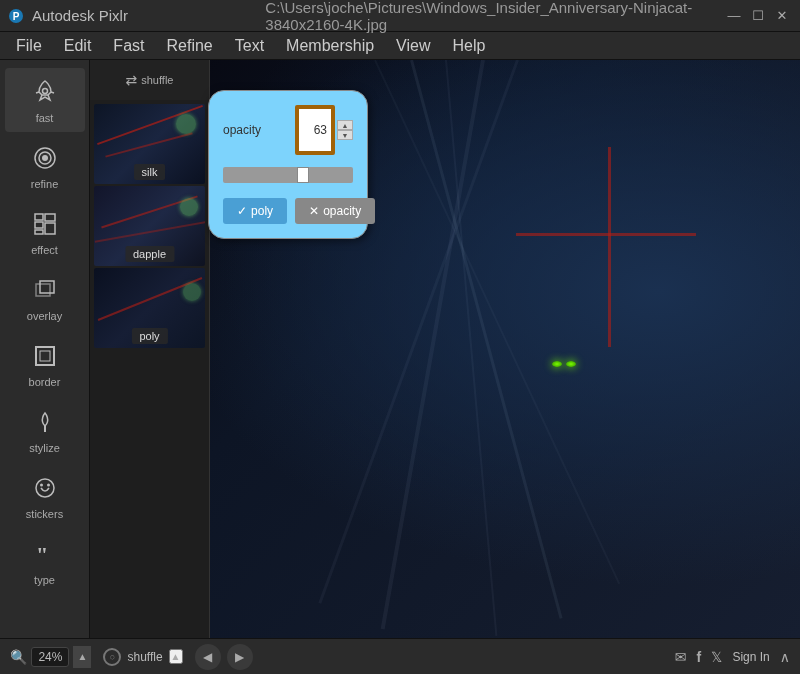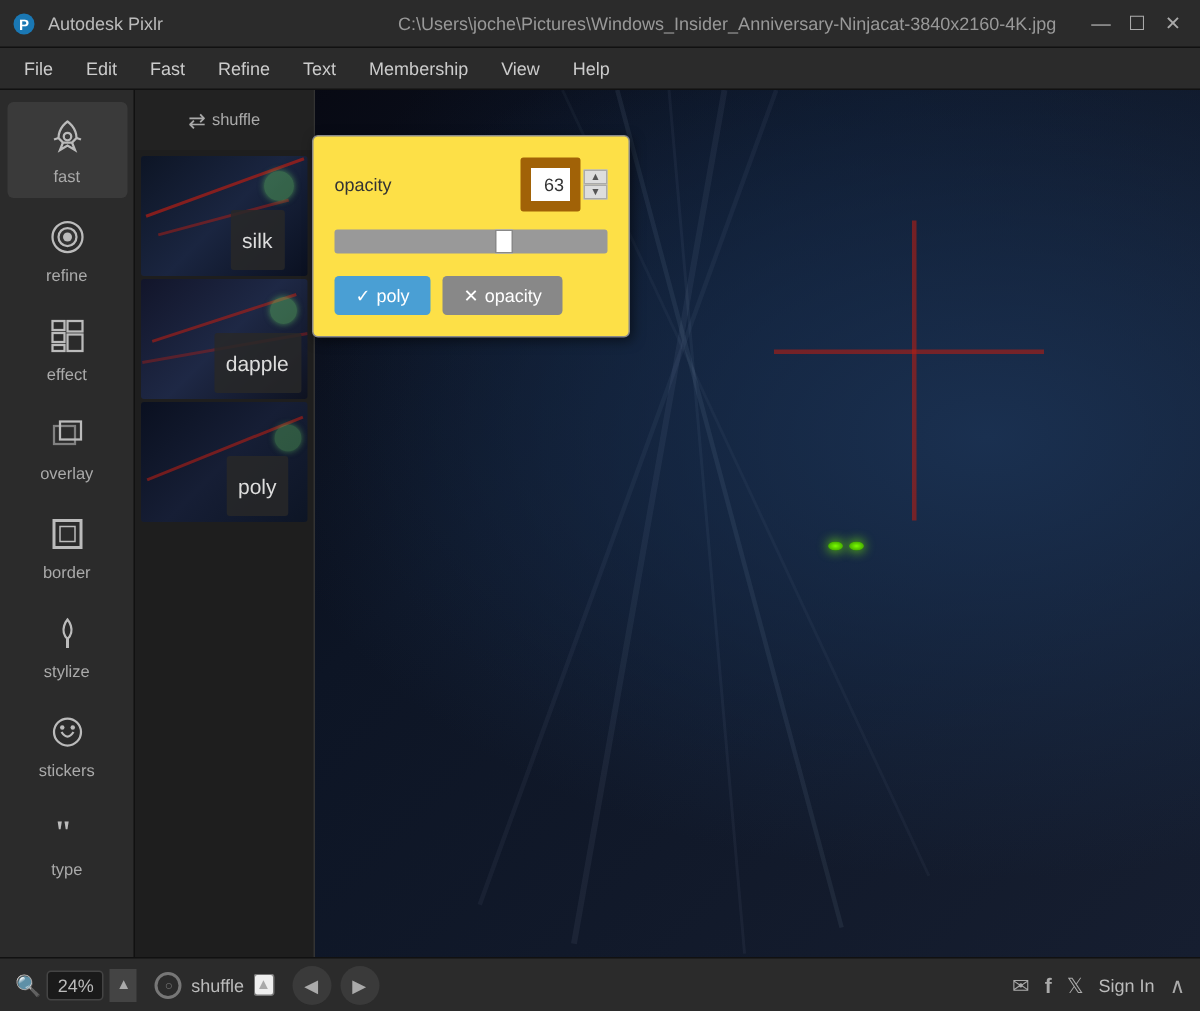--- a/index.html
+++ b/index.html
@@ -21,21 +21,21 @@
       align-items: center;
       padding: 0 8px;
       gap: 8px;
       border-bottom: 1px solid #111;
     }
     .titlebar-icon {
       width: 16px;
       height: 16px;
     }
     .titlebar-title {
-      font-size: 12px;
+      font-size: 15px;
       color: #bbb;
       flex: 1;
     }
     .titlebar-controls {
       display: flex;
       gap: 4px;
     }
     .titlebar-btn {
       width: 20px;
       height: 20px;
@@ -54,21 +54,21 @@
       height: 28px;
       background: #2b2b2b;
       display: flex;
       align-items: center;
       padding: 0 6px;
       gap: 2px;
       border-bottom: 1px solid #111;
     }
     .menu-item {
       padding: 4px 10px;
-      font-size: 12px;
+      font-size: 16px;
       color: #ccc;
       cursor: pointer;
       border-radius: 3px;
     }
 
     
     .main-layout {
       display: flex;
       height: calc(674px - 32px - 28px - 36px);
       position: relative;
@@ -164,24 +164,24 @@
       gap: 4px;
       padding: 4px 8px;
       border-radius: 3px;
     }
 
     
     .opacity-popup {
       position: absolute;
       left: 118px;
       top: 30px;
-      width: 212px;
-      background: #fde047;
+      width: 160px;
+      background: #7dd3fc;
       border: 1px solid #888;
-      border-radius: 4px;
+      border-radius: 16px;
       padding: 14px;
       z-index: 100;
       box-shadow: 2px 2px 8px rgba(0,0,0,0.5);
     }
     .opacity-row {
       display: flex;
       align-items: center;
       justify-content: space-between;
       margin-bottom: 12px;
     }
@@ -189,23 +189,23 @@
       color: #333;
       font-size: 12px;
     }
     .opacity-input-wrapper {
       display: flex;
       align-items: center;
       gap: 2px;
     }
     .opacity-value {
       width: 40px;
-      border: 7px solid #a16207;
+      border: 4px solid #a16207;
       border-radius: 2px;
-      padding: 4px 4px;
+      padding: 14px 4px;
       font-size: 12px;
       text-align: right;
       background: white;
       color: #333;
     }
     .opacity-spinner {
       display: flex;
       flex-direction: column;
     }
     .spin-btn {
@@ -300,25 +300,24 @@
     .filter-thumb-3 {
       background: linear-gradient(135deg, #0a1020 0%, #161e35 50%, #0d1525 100%);
     }
     .filter-label {
       position: absolute;
       bottom: 4px;
       left: 50%;
       transform: translateX(-50%);
       background: rgba(40,40,40,0.85);
       color: #ddd;
-      font-size: 14px;
-      padding: 12px 8px;
+      font-size: 11px;
+      padding: 2px 8px;
       border-radius: 2px;
       white-space: nowrap;
-      margin-left: 22px;
     }
 
     
     .statusbar {
       height: 36px;
       background: #2b2b2b;
       display: flex;
       align-items: center;
       padding: 0 10px;
       gap: 12px;

